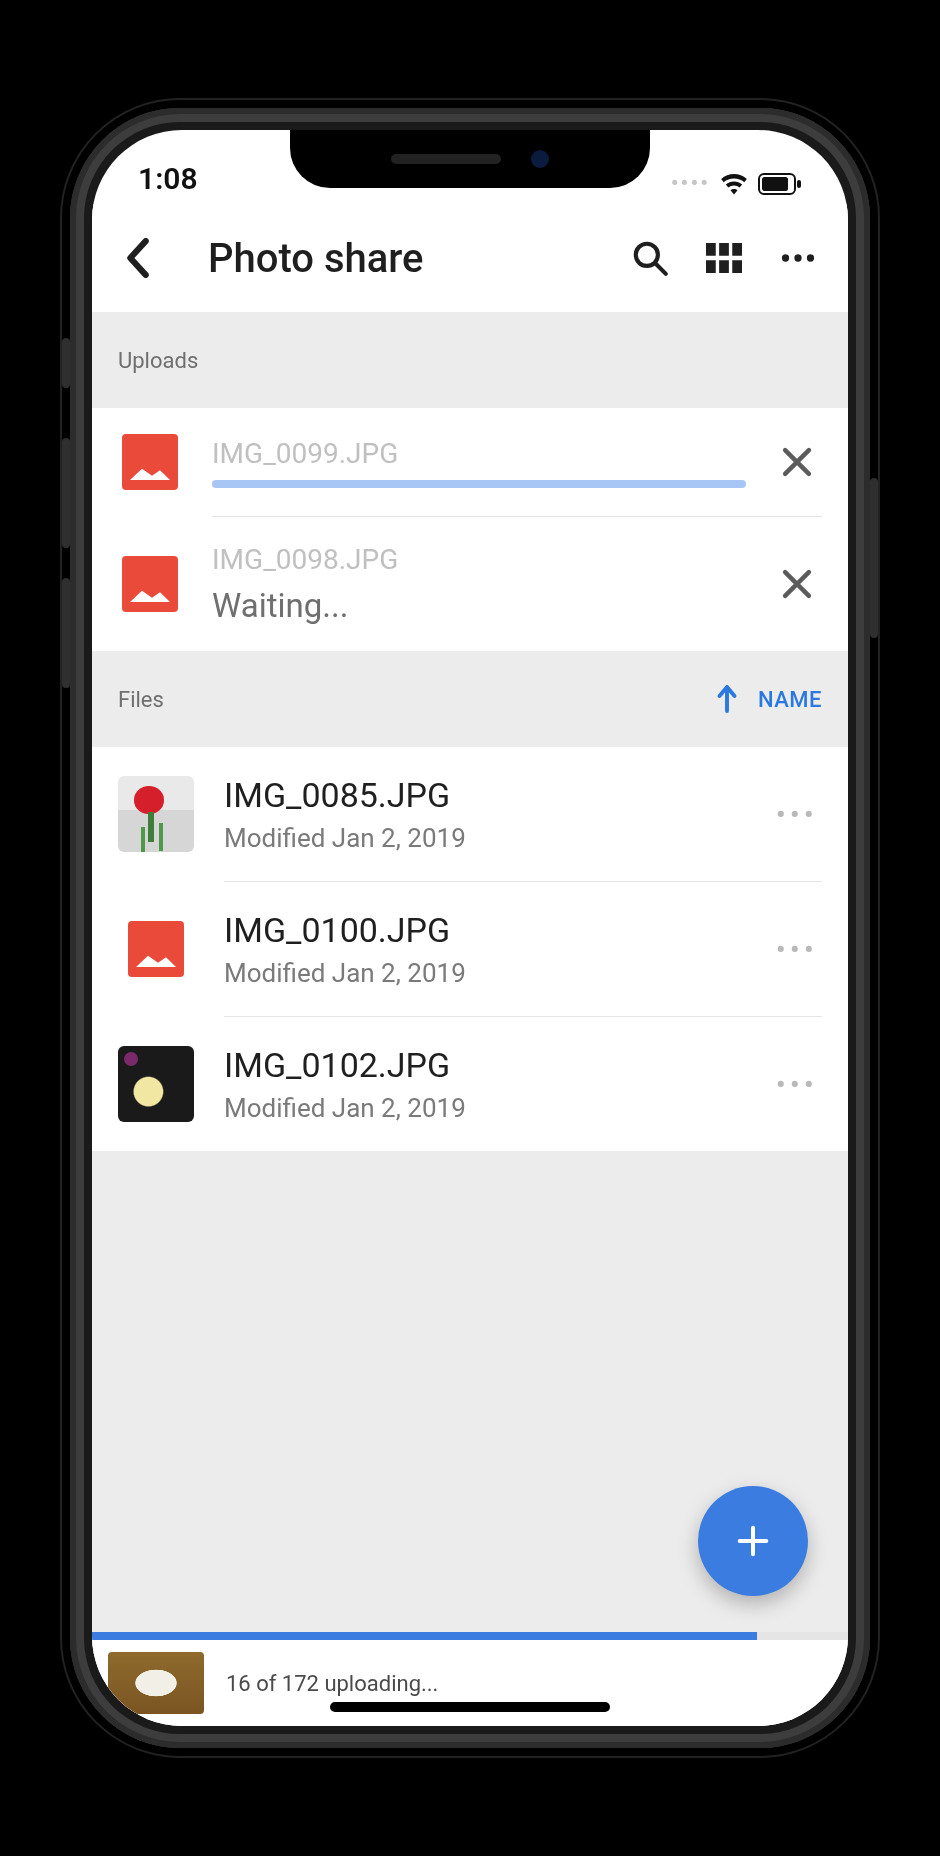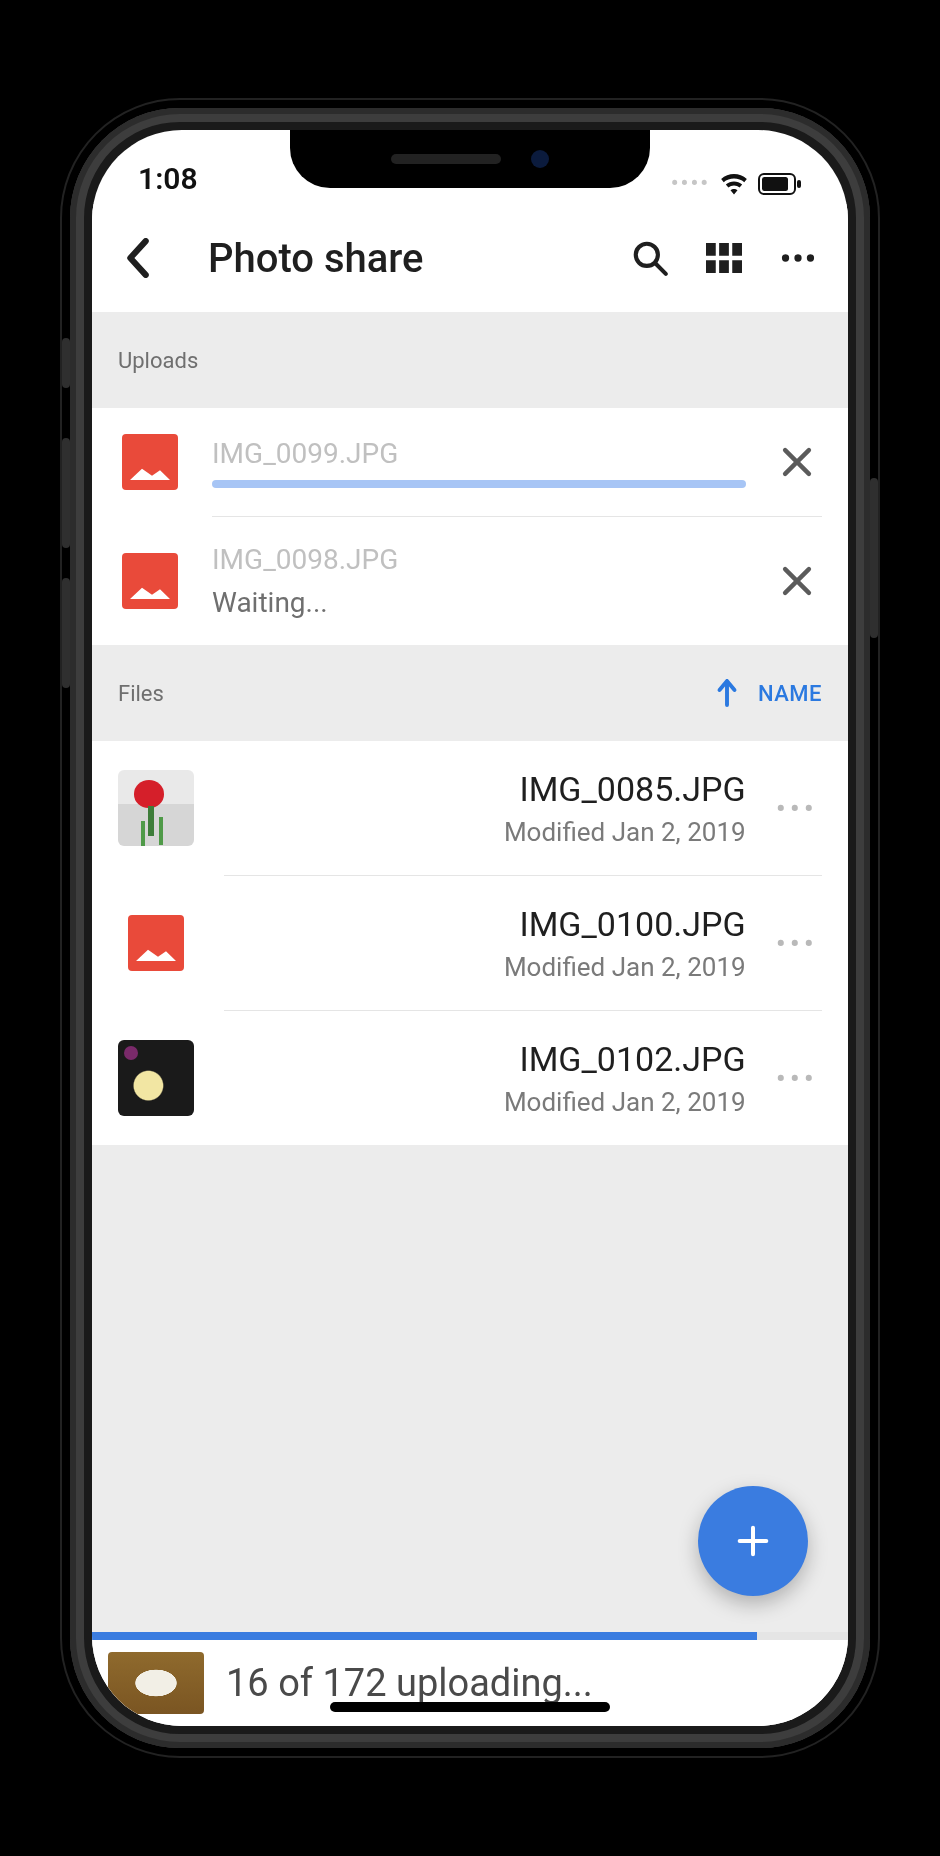--- a/index.html
+++ b/index.html
@@ -151,21 +151,21 @@
     position: absolute;
     left: 8px; right: 8px; bottom: 10px; height: 14px;
     background:
       linear-gradient(135deg, transparent 46%, #fff 50%) left /50% 100% no-repeat,
       linear-gradient(225deg, transparent 46%, #fff 50%) right/50% 100% no-repeat;
     clip-path: polygon(0 100%, 30% 20%, 55% 70%, 75% 30%, 100% 100%);
     background: #fff;
   }
   .upload-body { flex: 1; min-width: 0; }
   .upload-name { font-size: 28px; color: #c0c0c0; margin-bottom: 10px; }
-  .upload-sub  { font-size: 28px; color: #6f6f6f; }
+  .upload-sub  { font-size: 33px; color: #6f6f6f; }
   .progress {
     height: 8px;
     background: #eaeaea;
     border-radius: 4px;
     overflow: hidden;
     margin-top: 4px;
   }
   .progress > div { height: 100%; background: #a7c5f5; }
   .upload-x { width: 42px; color: #666; cursor: pointer; }
   .upload-divider {
@@ -206,21 +206,21 @@
   }
   .thumb.dark::after{
     content:"";
     position:absolute; left:6px; top:6px; width:14px; height:14px;
     background:#7a2a6a; border-radius:50%;
   }
   .thumb.red-icon {
     background: none;
     display:flex; align-items:center; justify-content:center;
   }
-  .file-body { flex: 1; min-width: 0; text-align: right; }
+  .file-body { flex: 1; min-width: 0; }
   .file-name { font-size: 34px; color: #1f1f1f; font-weight: 400; }
   .file-sub  { font-size: 26px; color: #7a7a7a; margin-top: 8px; }
   .file-more {
     color: #b9b9b9; font-size: 30px; letter-spacing: 4px;
     cursor: pointer; padding-right: 4px;
   }
   .file-divider {
     height: 1px; background: #e5e5e5;
     margin-left: 132px; margin-right: 26px;
   }
@@ -260,21 +260,21 @@
     background: #fff;
   }
   .bottom-thumb {
     width: 96px; height: 62px;
     background:
       radial-gradient(ellipse at 50% 50%, #f2efe6 0 30%, transparent 31%),
       linear-gradient(#8f6a2d, #7a5522);
     border-radius: 4px;
     flex-shrink: 0;
   }
-  .bottom-text { font-size: 38px; color: #4a4a4a; }
+  .bottom-text { font-size: 22px; color: #4a4a4a; }
 
   .home-indicator {
     position: absolute;
     bottom: 14px;
     left: 50%;
     transform: translateX(-50%);
     width: 280px; height: 10px;
     background: #000;
     border-radius: 6px;
     z-index: 40;

